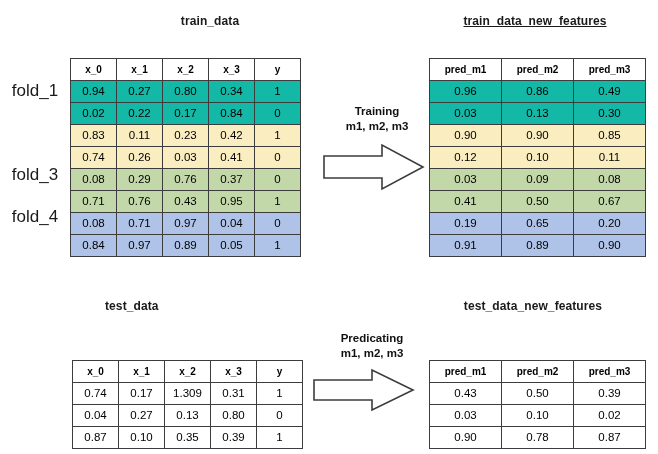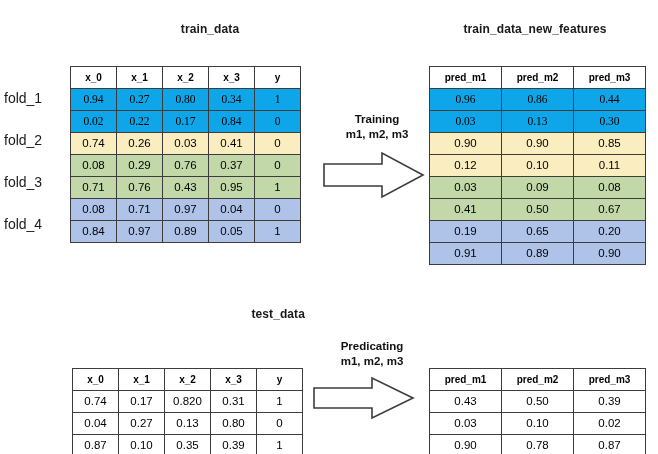--- a/index.html
+++ b/index.html
@@ -12,35 +12,34 @@
     height: 454px;
     position: relative;
     font-family: "Liberation Sans", sans-serif;
     color: #000000;
     overflow: hidden;
   }
 
   .stage {
     position: absolute;
     inset: 0;
-    margin-top: 8px;
   }
 
   
   .tbl-title {
     position: absolute;
     font-size: 12px;
     font-weight: bold;
     color: #1a1a1a;
     white-space: nowrap;
     letter-spacing: .1px;
   }
   #title-train-data      { left: 110px; top: 14px; width: 200px; text-align: center; }
-  #title-train-new       { left: 425px; top: 14px; width: 220px; text-align: center; }
-  #title-test-data       { left: 105px; top: 299px; width: 200px; text-align: right; }
+  #title-train-new       { left: 425px; top: 14px; width: 220px; text-align: center; text-decoration: underline; }
+  #title-test-data       { left: 105px; top: 299px; width: 200px; text-align: left; }
   #title-test-new        { left: 420px; top: 299px; width: 226px; text-align: center; }
 
   
   table.grid {
     position: absolute;
     border-collapse: collapse;
     table-layout: fixed;
     background: #ffffff;
   }
   table.grid th, table.grid td {
@@ -52,21 +51,21 @@
     line-height: 21px;
     color: #000;
   }
   table.grid th {
     font-weight: bold;
     background: #ffffff;
     font-size: 10px;
   }
 
   
-  .band-pink   { background: #0ea5e9; font-family: Liberation Serif, serif; }
+  .band-pink   { background: #14b8a6; }
   .band-cream  { background: #faeec0; }
   .band-green  { background: #c2d8a8; }
   .band-blue   { background: #afc3e8; }
 
   
   #table-train-data { left: 70px; top: 58px; }
   #table-train-data th, #table-train-data td { width: 45px; }
   #table-train-data th.col-y, #table-train-data td.col-y { width: 45px; }
 
   
@@ -77,23 +76,23 @@
   #table-test-data { left: 72px; top: 360px; }
   #table-test-data th, #table-test-data td { width: 45px; }
 
   
   #table-test-new { left: 429px; top: 360px; }
   #table-test-new th, #table-test-new td { width: 71px; }
 
   
   .fold-label {
     position: absolute;
-    font-size: 14px;
+    font-size: 17px;
     color: #1a1a1a;
-    text-align: left;
+    text-align: center;
     width: 62px;
     left: 4px;
     line-height: 21px;
     height: 21px;
     white-space: nowrap;
   }
   #fold-label-0 { top: 80px; }
   #fold-label-1 { top: 122px; }
   #fold-label-2 { top: 164px; }
   #fold-label-3 { top: 206px; }
@@ -115,23 +114,23 @@
   #arrow-group-predicting .arrow-shape { margin-top: 6px; }
 </style>
 </head>
 <body>
 
 <div class="stage">
 
   <div class="tbl-title" id="title-train-data">train_data</div>
   <div class="tbl-title" id="title-train-new">train_data_new_features</div>
   <div class="tbl-title" id="title-test-data">test_data</div>
+  <div class="tbl-title" id="title-test-new">test_data_new_features</div>
 
   <div class="fold-label" id="fold-label-0">fold_1</div>
-  <div class="fold-label" id="fold-label-1">fold_2</div>
   <div class="fold-label" id="fold-label-2">fold_3</div>
   <div class="fold-label" id="fold-label-3">fold_4</div>
 
   <table class="grid" id="table-train-data">
       <thead>
         <tr>
           <th>x_0</th>
           <th>x_1</th>
           <th>x_2</th>
           <th>x_3</th>
@@ -147,20 +146,27 @@
           <td class="band-pink col-y">1</td>
         </tr>
         <tr>
           <td class="band-pink">0.02</td>
           <td class="band-pink">0.22</td>
           <td class="band-pink">0.17</td>
           <td class="band-pink">0.84</td>
           <td class="band-pink col-y">0</td>
         </tr>
         <tr>
+          <td class="band-cream">0.83</td>
+          <td class="band-cream">0.11</td>
+          <td class="band-cream">0.23</td>
+          <td class="band-cream">0.42</td>
+          <td class="band-cream col-y">1</td>
+        </tr>
+        <tr>
           <td class="band-cream">0.74</td>
           <td class="band-cream">0.26</td>
           <td class="band-cream">0.03</td>
           <td class="band-cream">0.41</td>
           <td class="band-cream col-y">0</td>
         </tr>
         <tr>
           <td class="band-green">0.08</td>
           <td class="band-green">0.29</td>
           <td class="band-green">0.76</td>
@@ -196,21 +202,21 @@
         <tr>
           <th>pred_m1</th>
           <th>pred_m2</th>
           <th>pred_m3</th>
         </tr>
       </thead>
       <tbody>
         <tr>
           <td class="band-pink">0.96</td>
           <td class="band-pink">0.86</td>
-          <td class="band-pink">0.44</td>
+          <td class="band-pink">0.49</td>
         </tr>
         <tr>
           <td class="band-pink">0.03</td>
           <td class="band-pink">0.13</td>
           <td class="band-pink">0.30</td>
         </tr>
         <tr>
           <td class="band-cream">0.90</td>
           <td class="band-cream">0.90</td>
           <td class="band-cream">0.85</td>
@@ -250,21 +256,21 @@
           <th>x_1</th>
           <th>x_2</th>
           <th>x_3</th>
           <th class="col-y">y</th>
         </tr>
       </thead>
       <tbody>
         <tr>
           <td>0.74</td>
           <td>0.17</td>
-          <td>0.820</td>
+          <td>1.309</td>
           <td>0.31</td>
           <td class="col-y">1</td>
         </tr>
         <tr>
           <td>0.04</td>
           <td>0.27</td>
           <td>0.13</td>
           <td>0.80</td>
           <td class="col-y">0</td>
         </tr>

